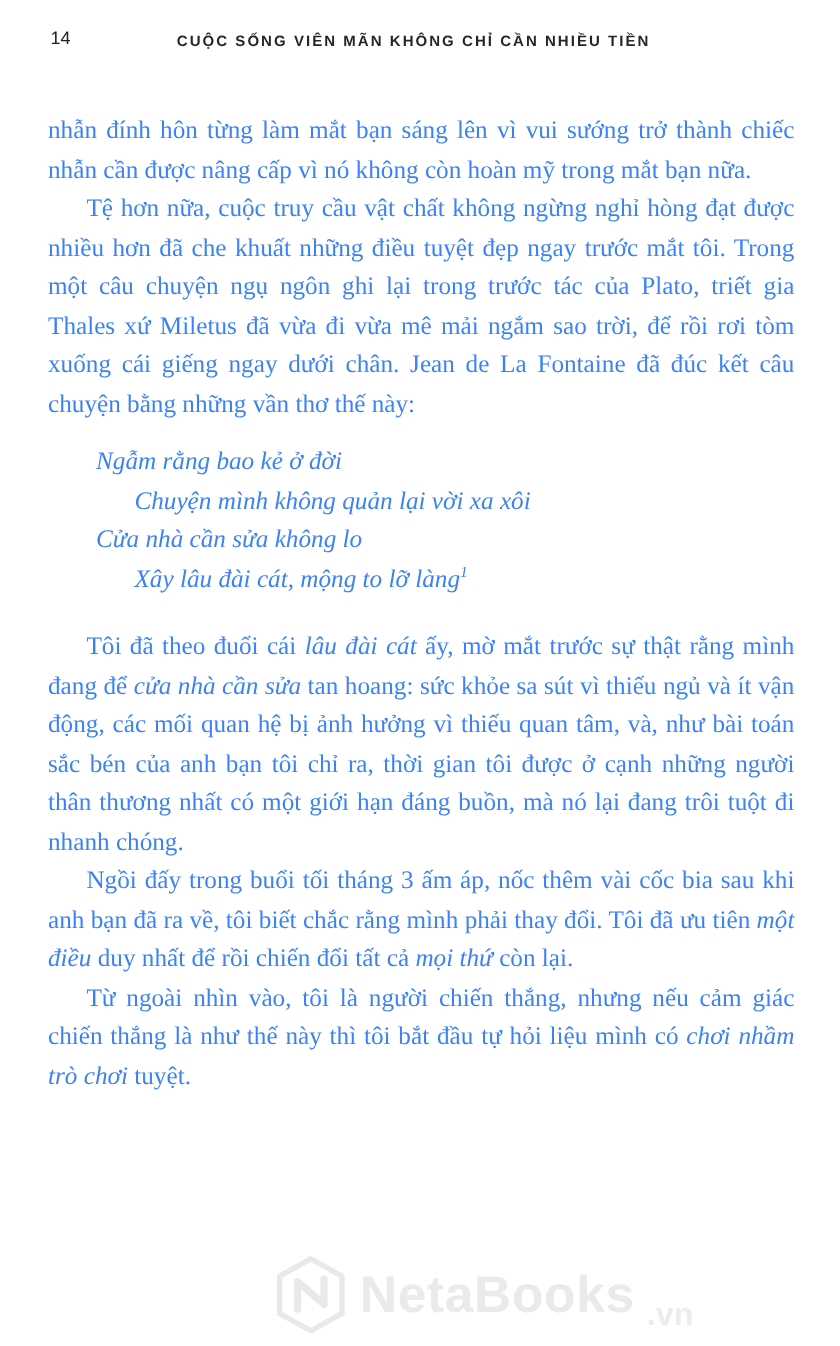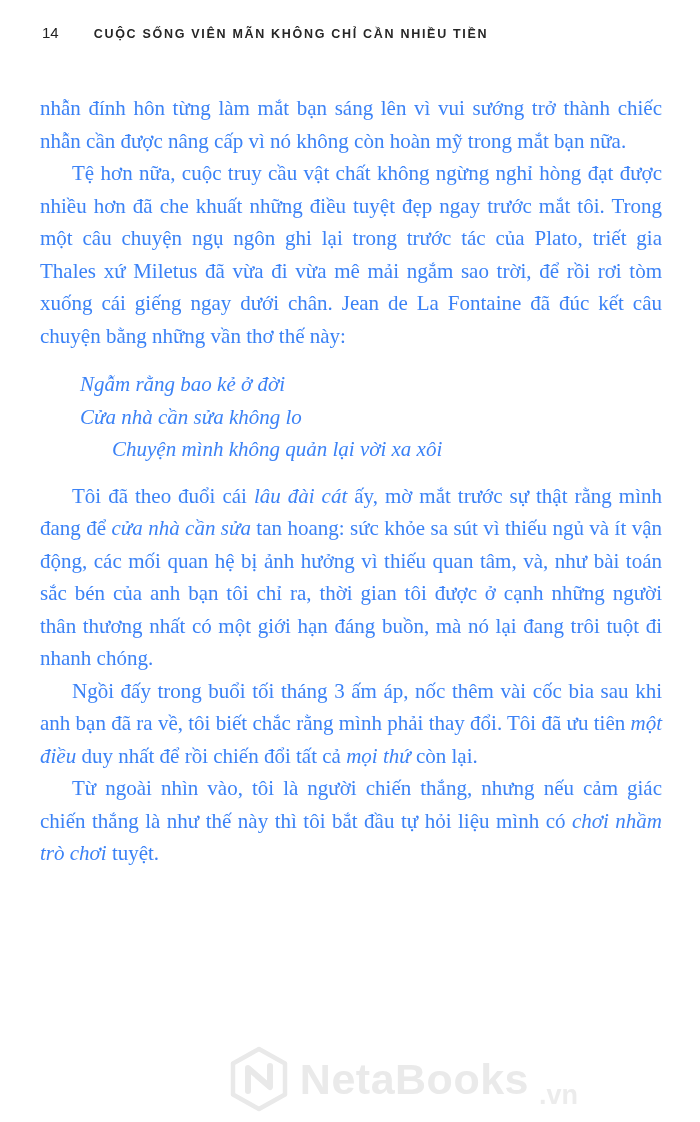--- a/index.html
+++ b/index.html
@@ -28,21 +28,21 @@
     position: absolute;
     left: 2px;
     top: 0;
     font-family: "Liberation Sans", sans-serif;
     font-size: 15px;
     font-weight: 500;
     color: #222222;
   }
   .running-title {
     display: block;
-    text-align: center;
+    text-align: right;
     font-family: "Liberation Sans", sans-serif;
     font-size: 12.5px;
     font-weight: 700;
     letter-spacing: 1.7px;
     color: #262626;
     padding-top: 3px;
     white-space: nowrap;
   }
   
   .body-text {
@@ -56,21 +56,21 @@
     text-align: justify;
   }
   .body-text p {
     margin: 0;
     text-indent: 0;
   }
   .body-text p.indent { text-indent: 32px; }
   .body-text em { font-style: italic; margin-top: 36px; }
   
   .poem {
-    margin: 16px 0 14px 40px;
+    margin: 16px 0 24px 40px;
     font-style: italic;
     text-align: left;
   }
   .poem-line { white-space: nowrap; }
   .poem-line.hang { padding-left: 32px; }
   .poem-line sup {
     font-size: 13px;
     line-height: 0;
     vertical-align: super;
   }
@@ -113,22 +113,23 @@
     <span class="running-title">CUỘC SỐNG VIÊN MÃN KHÔNG CHỈ CẦN NHIỀU TIỀN</span>
   </header>
 
   <main class="body-text">
     <div id="paras-before">
         <p><span>nhẫn đính hôn từng làm mắt bạn sáng lên vì vui sướng trở thành chiếc nhẫn cần được nâng cấp vì nó không còn hoàn mỹ trong mắt bạn nữa.</span></p>
         <p class="indent"><span>Tệ hơn nữa, cuộc truy cầu vật chất không ngừng nghỉ hòng đạt được nhiều hơn đã che khuất những điều tuyệt đẹp ngay trước mắt tôi. Trong một câu chuyện ngụ ngôn ghi lại trong trước tác của Plato, triết gia Thales xứ Miletus đã vừa đi vừa mê mải ngắm sao trời, để rồi rơi tòm xuống cái giếng ngay dưới chân. Jean de La Fontaine đã đúc kết câu chuyện bằng những vần thơ thế này:</span></p>
       </div>
     <div class="poem" id="poem">
         <div class="poem-line">Ngẫm rằng bao kẻ ở đời</div>
+        <div class="poem-line hang">Chuyện mình không quản lại vời xa xôi</div>
         <div class="poem-line">Cửa nhà cần sửa không lo</div>
-        <div class="poem-line hang">Chuyện mình không quản lại vời xa xôi</div>
+        <div class="poem-line hang">Xây lâu đài cát, mộng to lỡ làng<sup>1</sup></div>
       </div>
     <div id="paras-after">
         <p class="indent"><span>Tôi đã theo đuổi cái </span><em>lâu đài cát</em><span> ấy, mờ mắt trước sự thật rằng mình đang để </span><em>cửa nhà cần sửa</em><span> tan hoang: sức khỏe sa sút vì thiếu ngủ và ít vận động, các mối quan hệ bị ảnh hưởng vì thiếu quan tâm, và, như bài toán sắc bén của anh bạn tôi chỉ ra, thời gian tôi được ở cạnh những người thân thương nhất có một giới hạn đáng buồn, mà nó lại đang trôi tuột đi nhanh chóng.</span></p>
         <p class="indent"><span>Ngồi đấy trong buổi tối tháng 3 ấm áp, nốc thêm vài cốc bia sau khi anh bạn đã ra về, tôi biết chắc rằng mình phải thay đổi. Tôi đã ưu tiên </span><em>một điều</em><span> duy nhất để rồi chiến đổi tất cả </span><em>mọi thứ</em><span> còn lại.</span></p>
         <p class="indent"><span>Từ ngoài nhìn vào, tôi là người chiến thắng, nhưng nếu cảm giác chiến thắng là như thế này thì tôi bắt đầu tự hỏi liệu mình có </span><em>chơi nhầm trò chơi</em><span> tuyệt.</span></p>
       </div>
   </main>
 
   <div class="watermark">
     <svg class="watermark-logo" width="62" height="66" viewBox="0 0 62 66" fill="none" xmlns="http://www.w3.org/2000/svg">

